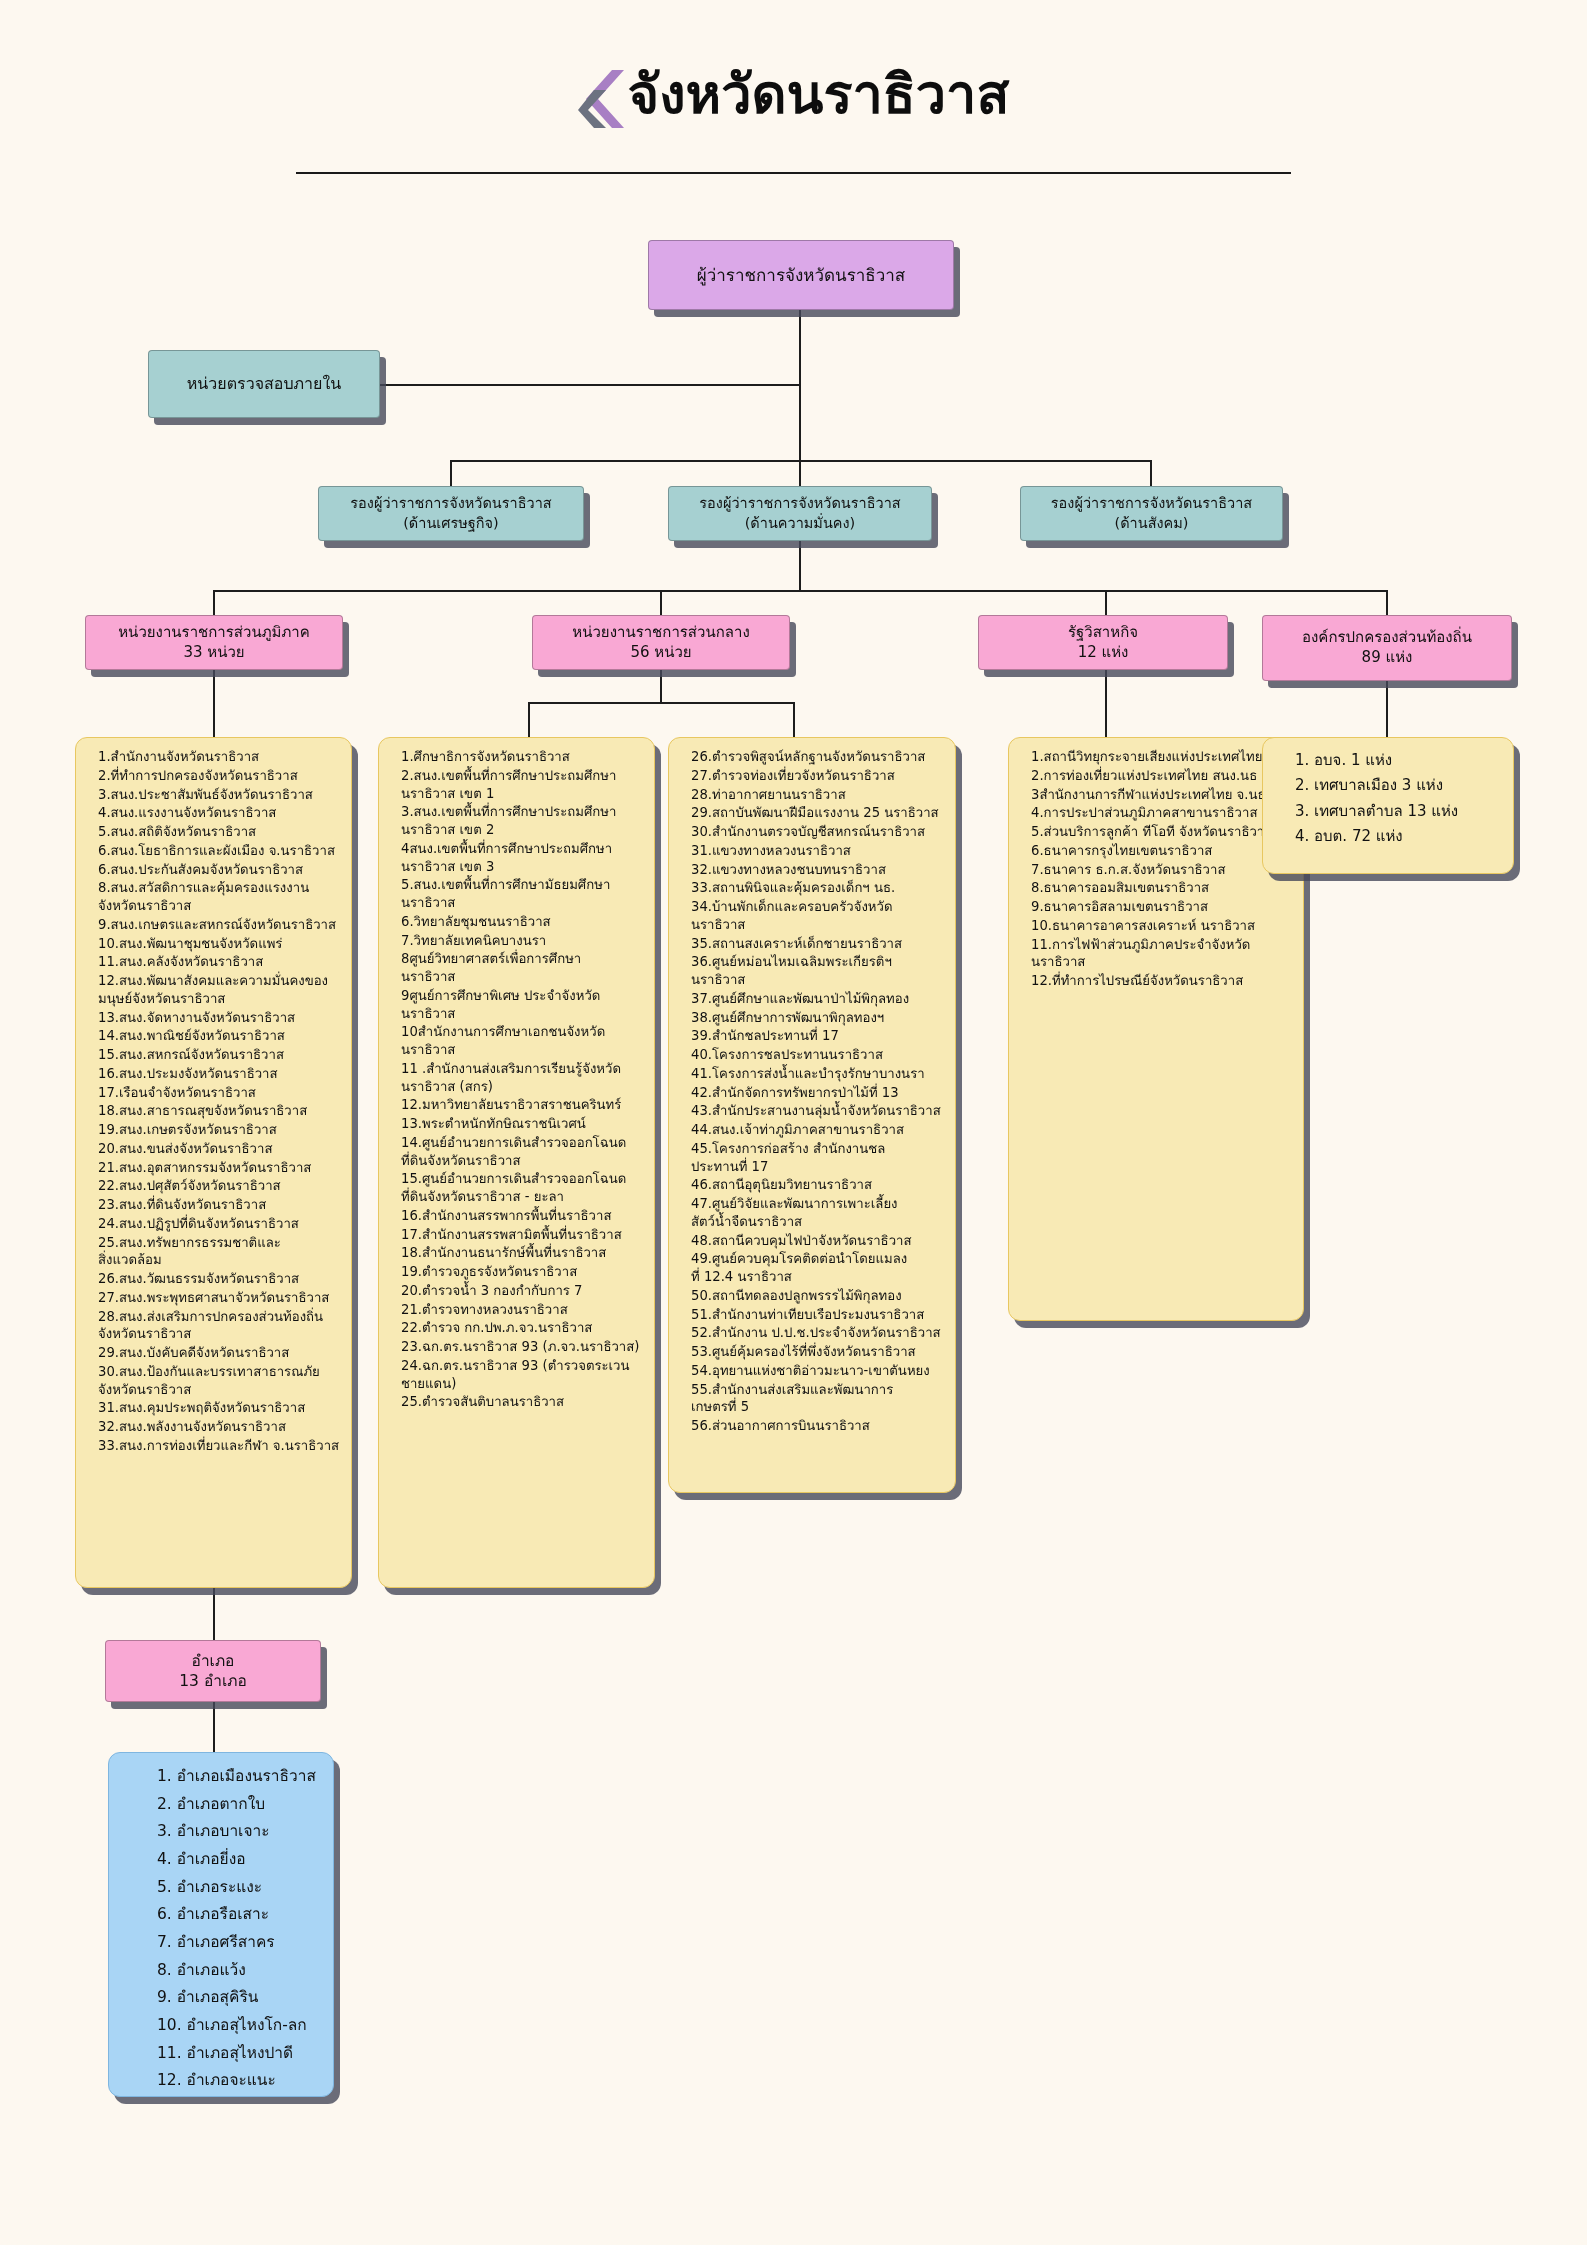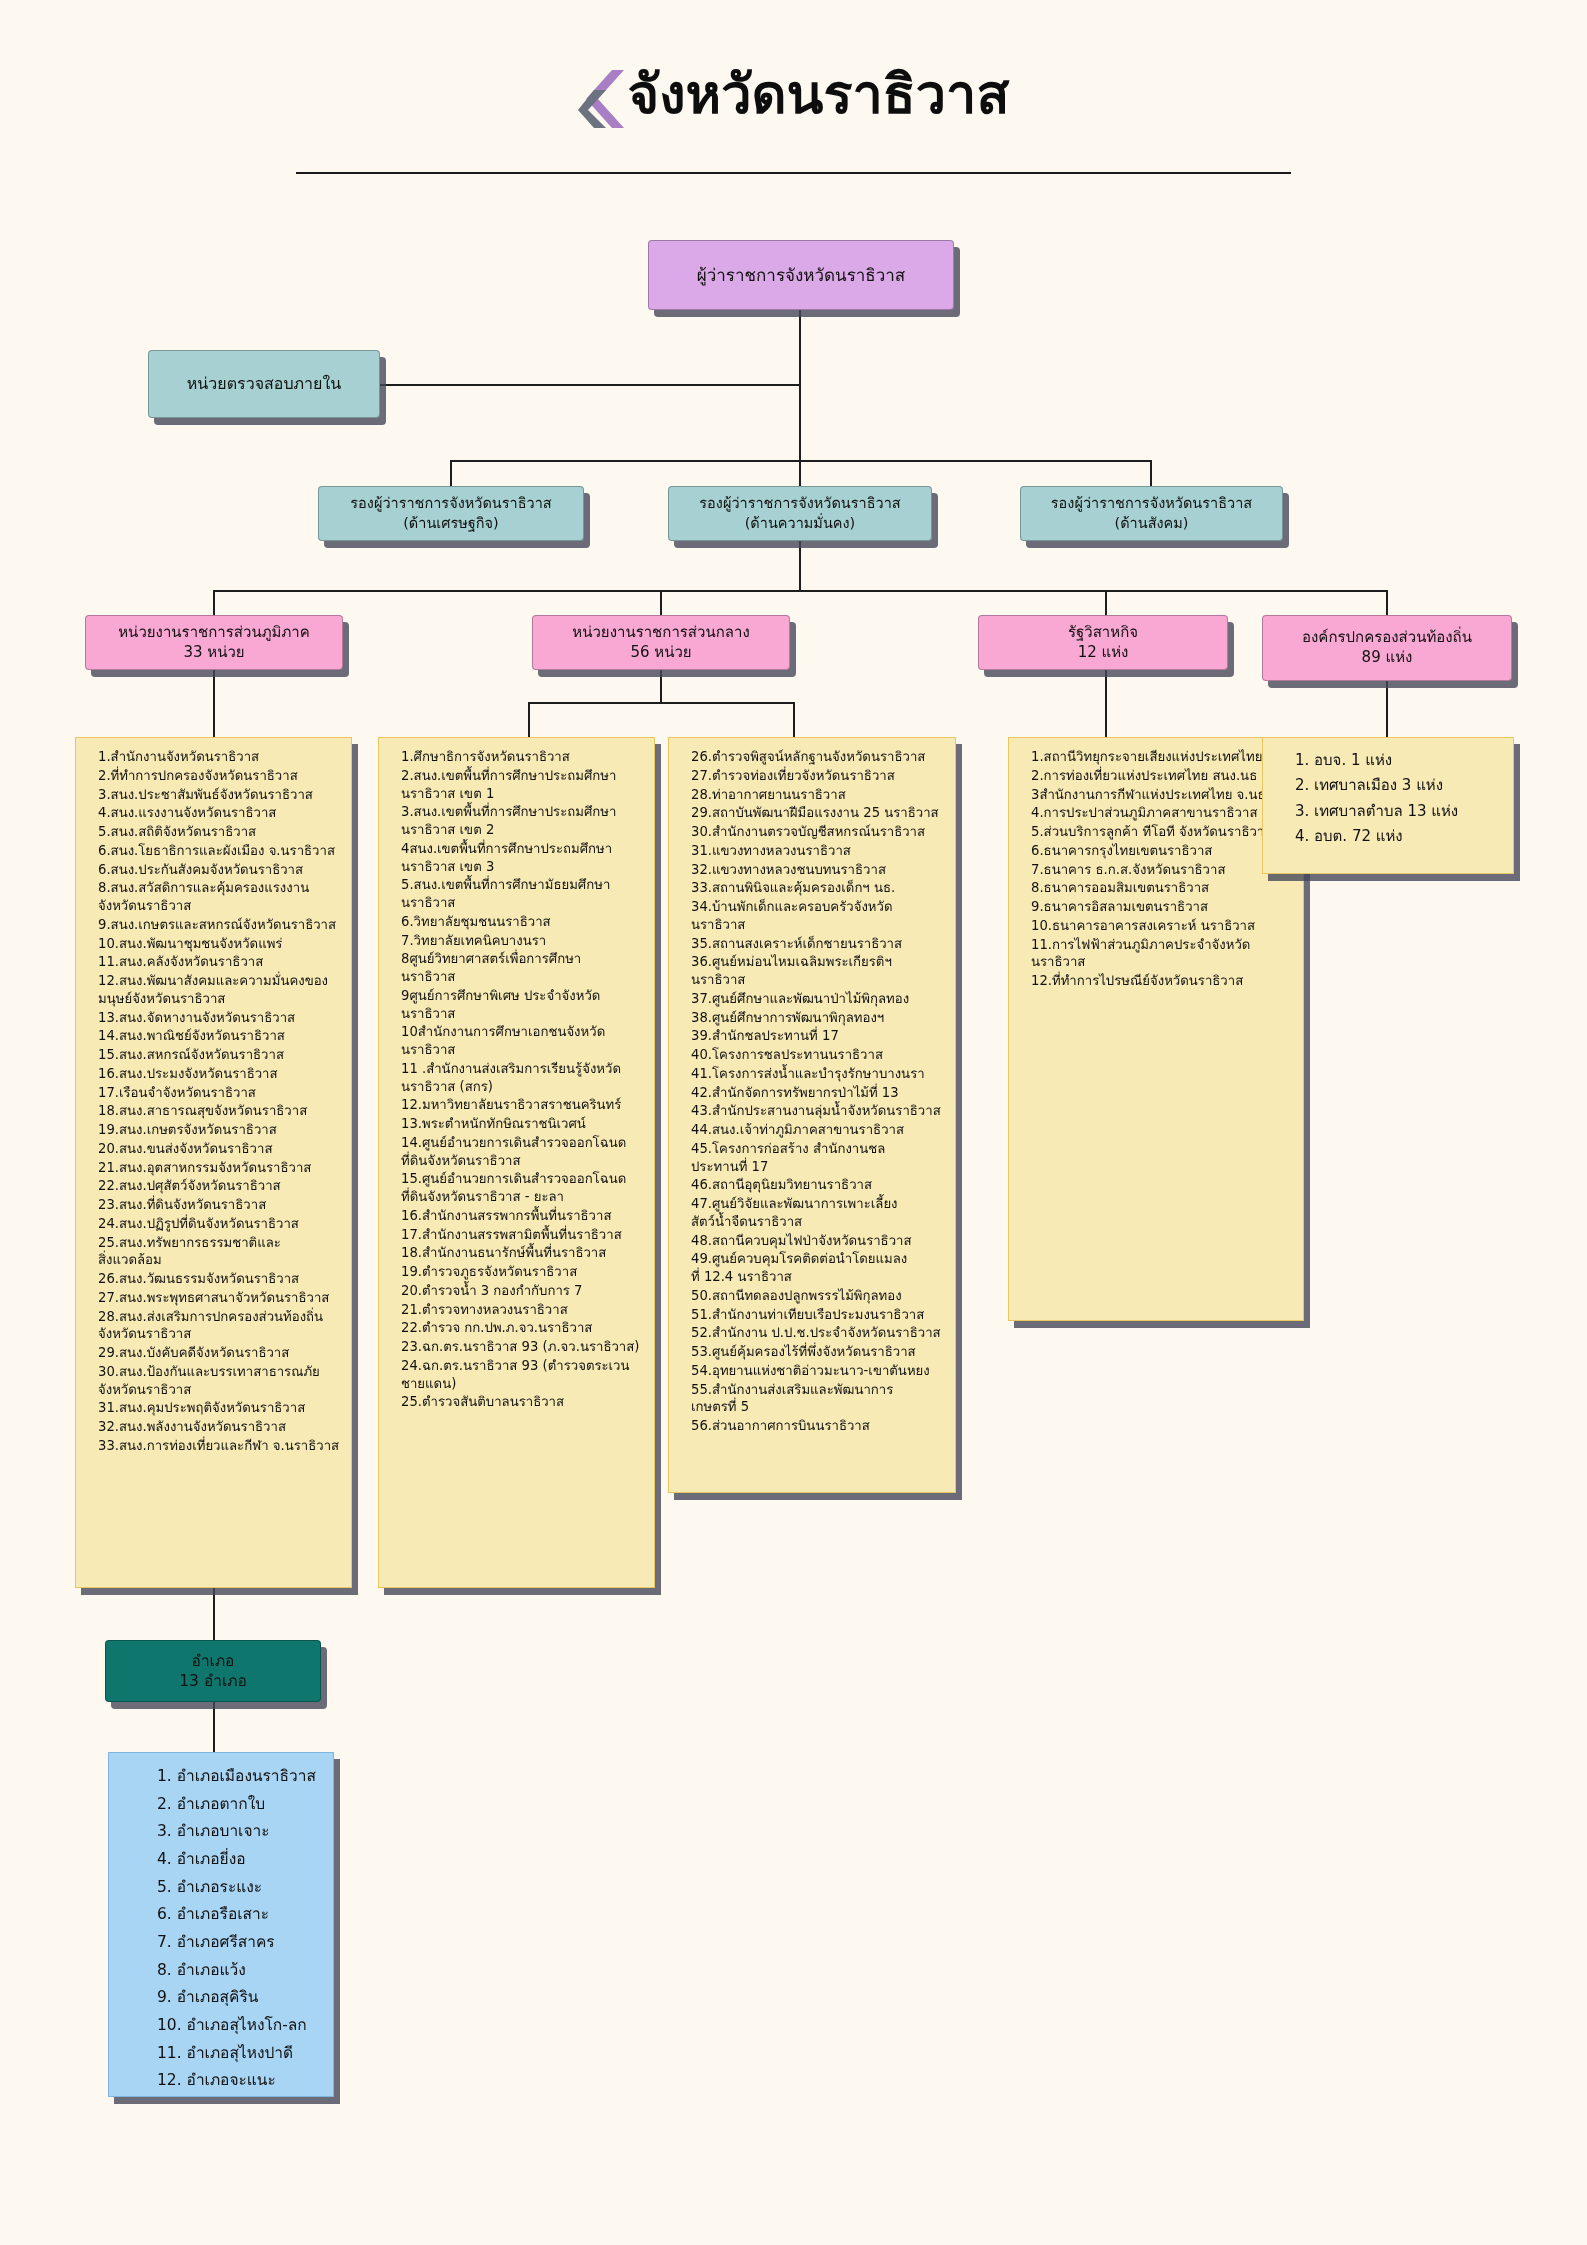--- a/index.html
+++ b/index.html
@@ -44,27 +44,27 @@
     text-align:center;
     line-height:1.32;
     color:#111;
     padding:4px 8px;
   }
   .node .lbl{ white-space:pre-line; display:block; }
 
   .purple{ background:#dba8e8; }
   .teal{ background:#a6d0d1; }
   .pink{ background:#f9a8d4; }
-  .green{ background:#0f766e; }
+  .green{ background:#f9a8d4; }
 
   .yellow{
     position:absolute;
     background:#f8eab5;
     border:1.5px solid #e8c760;
-    border-radius:0;
+    border-radius:12px;
     box-shadow:6px 7px 0 0 rgba(70,72,90,.80);
     padding:10px 8px 10px 10px;
     overflow:hidden;
   }
   .yellow ol{ margin:0; padding:0; list-style:none; }
   .yellow li{
     margin:0 0 1px 0;
     font-size:13.2px;
     line-height:1.345;
     color:#111;

